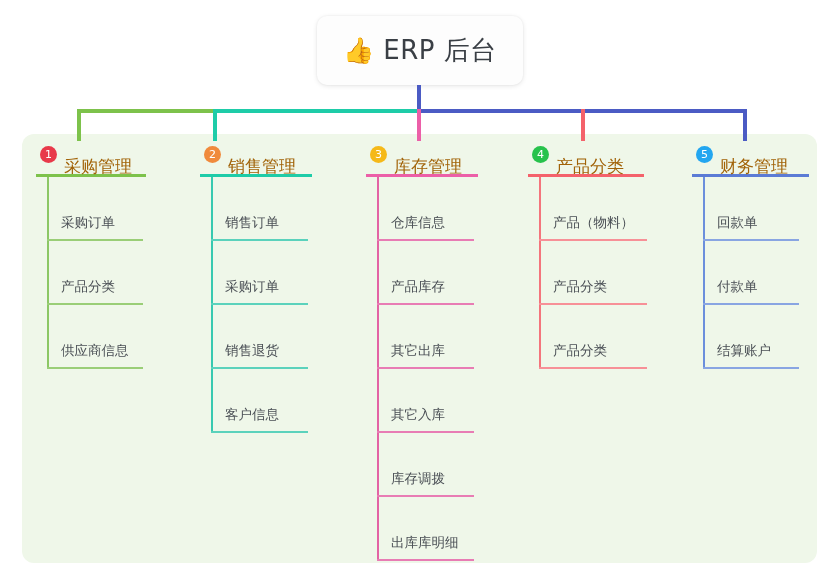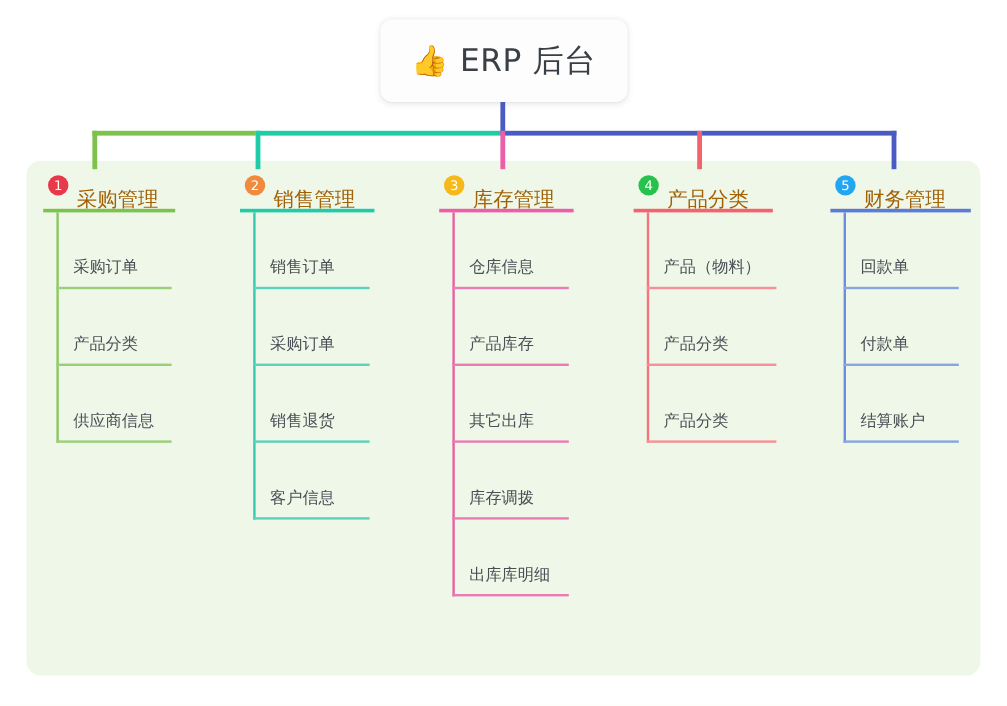--- a/index.html
+++ b/index.html
@@ -261,20 +261,24 @@
     </div>
     <div class="leaf">
       <span class="leaf-text">产品库存</span>
       <span class="leaf-rule"></span>
     </div>
     <div class="leaf">
       <span class="leaf-text">其它出库</span>
       <span class="leaf-rule"></span>
     </div>
     <div class="leaf">
+      <span class="leaf-text">其它入库</span>
+      <span class="leaf-rule"></span>
+    </div>
+    <div class="leaf">
       <span class="leaf-text">库存调拨</span>
       <span class="leaf-rule"></span>
     </div>
     <div class="leaf">
       <span class="leaf-text">出库库明细</span>
       <span class="leaf-rule"></span>
     </div>
   </div>
 </div>
 

